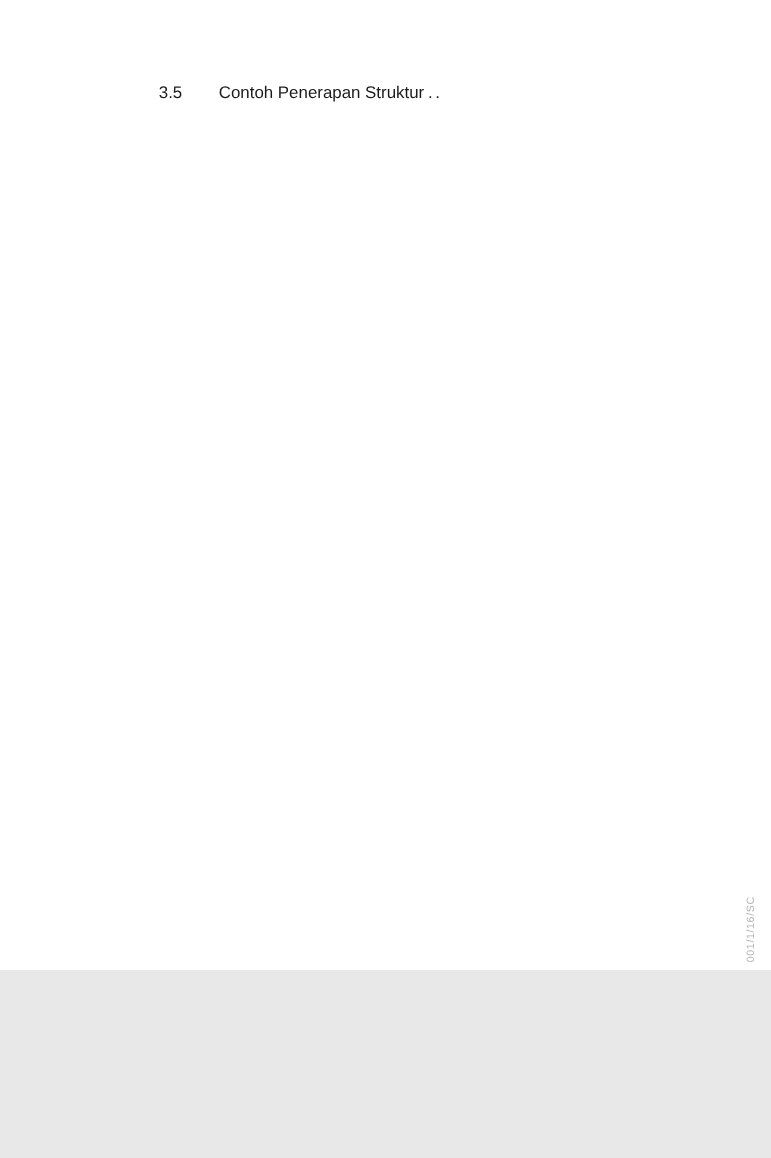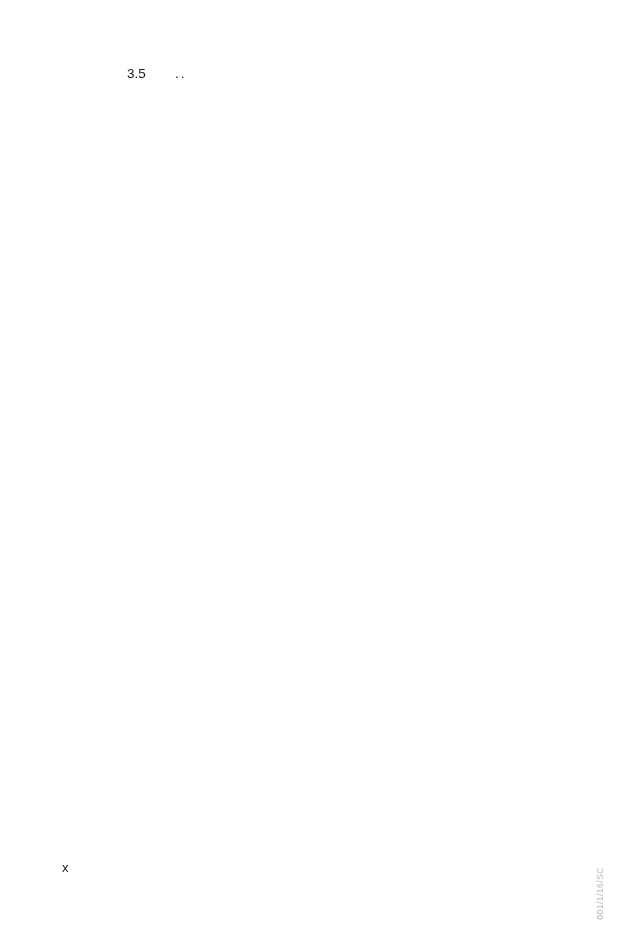--- a/index.html
+++ b/index.html
@@ -1,18 +1,18 @@
 <!DOCTYPE html>
 <html><head>
 <meta charset="utf-8">
 <style>
   html,body{margin:0;padding:0;background:#e8e8e8;}
   .page{
     position:relative;
-    width:617px;height:926px;
+    width:617px;height:776px;
     background:#ffffff;
     font-family:"Liberation Sans", sans-serif;
     color:#1b1b1b;
     overflow:hidden;
     margin:0 auto;
   }
   .toc{
     position:absolute;
     left:62px;top:62px;
     width:476px;
@@ -60,20 +60,21 @@
     letter-spacing:0.5px;
   }
 </style>
 </head>
 <body>
 
 <main class="page">
   <section class="toc" id="toc-list">
       <div class="row lvl-section">
         <span class="num">3.5</span>
+        <span class="title">Contoh Penerapan Struktur</span>
         <span class="leader"></span>
         <span class="page">57</span>
       </div>
     </section>
 
   <div class="folio">x</div>
 
   <div class="side-code">001/1/16/SC</div>
 </main>
 

